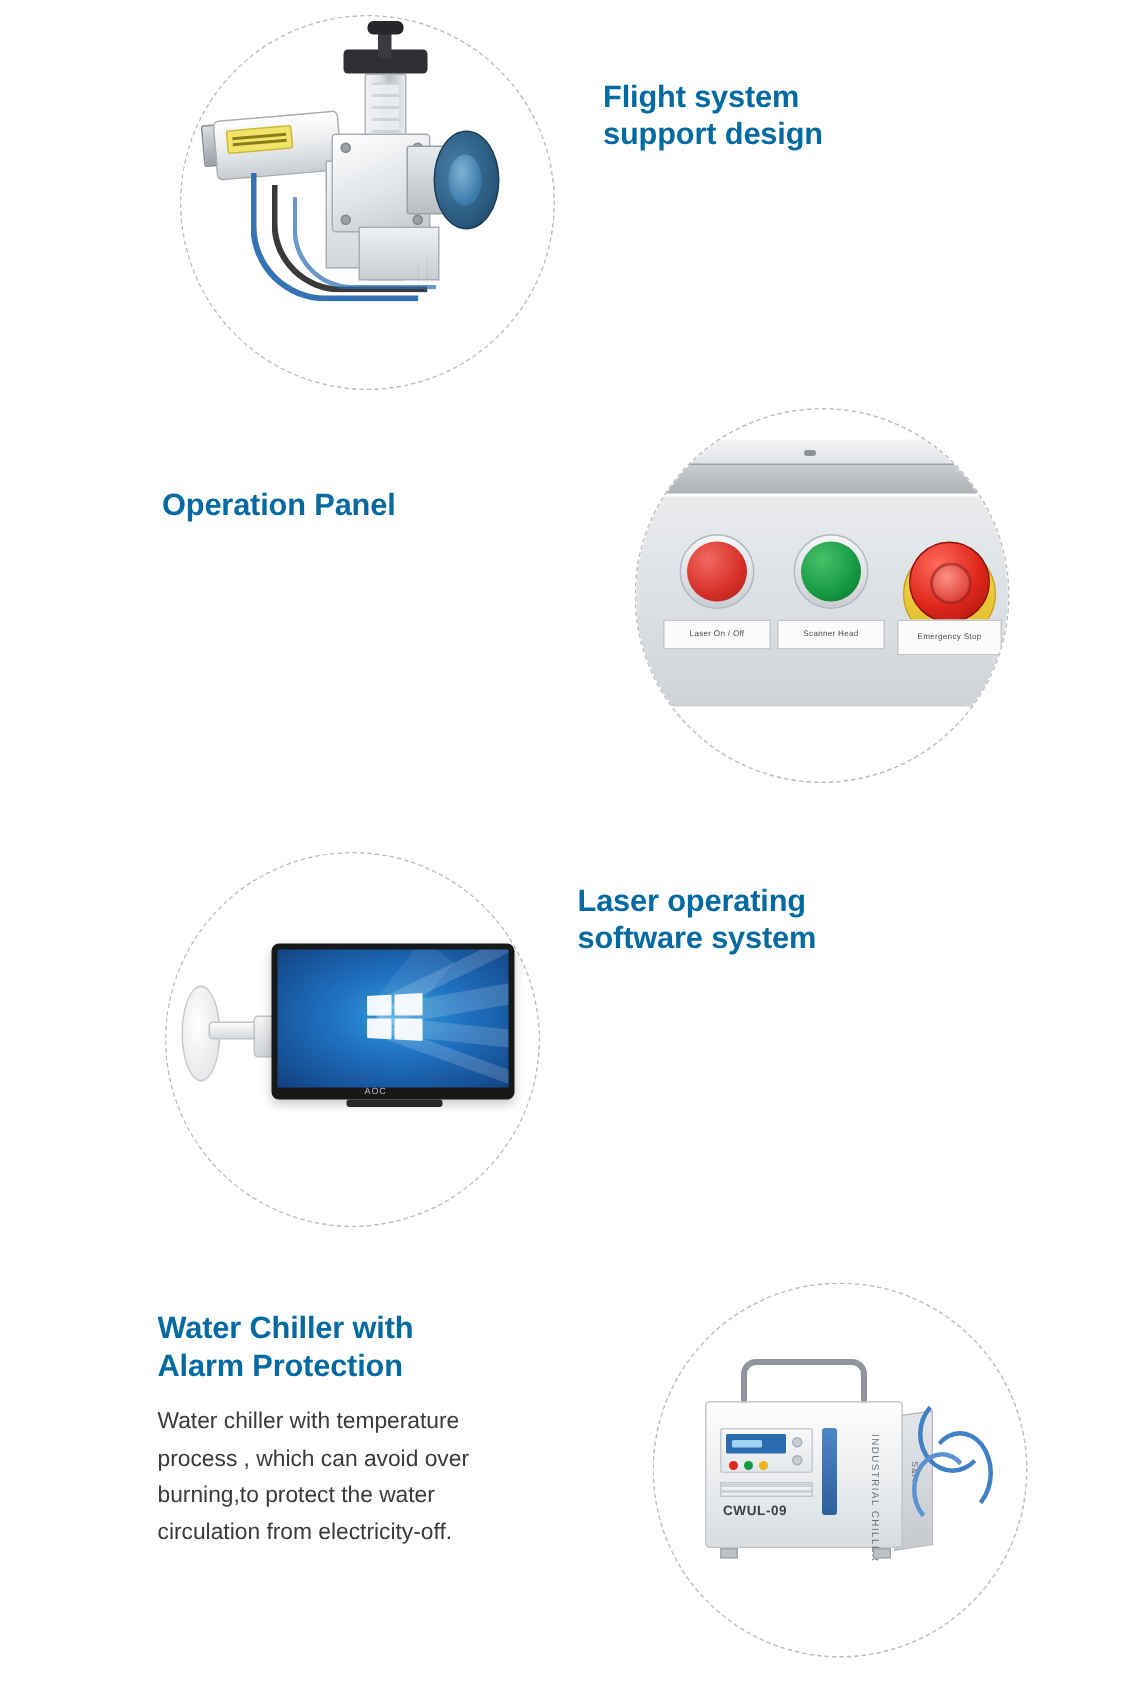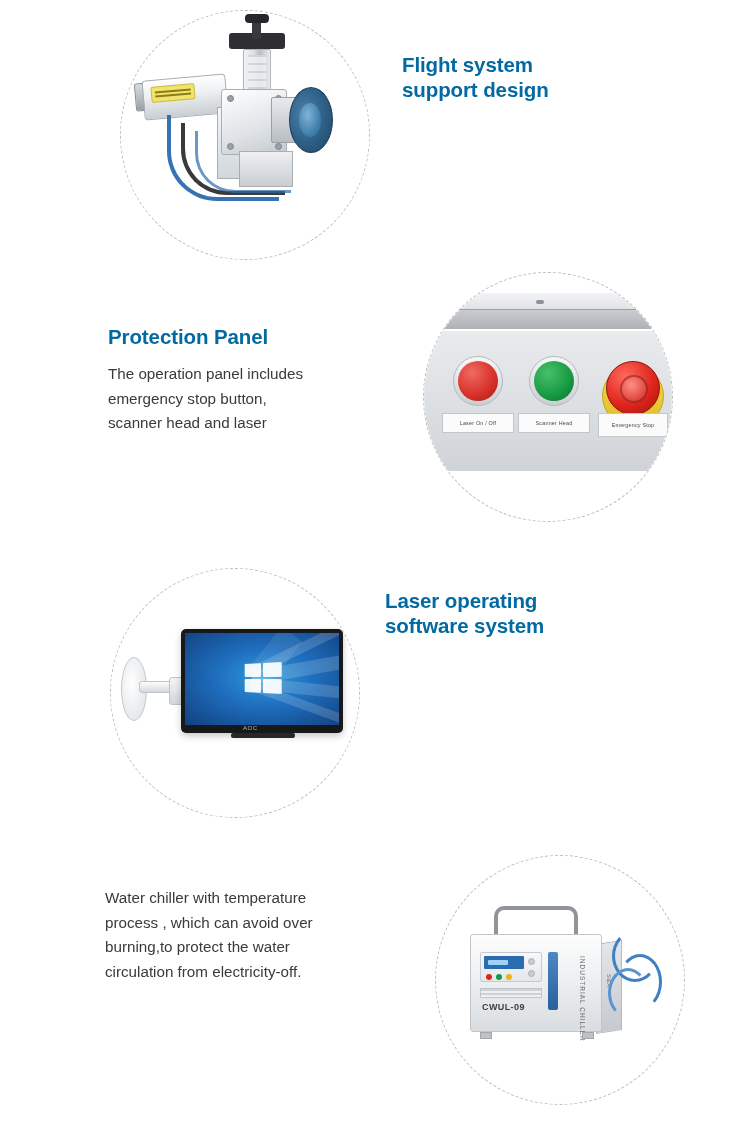--- a/index.html
+++ b/index.html
@@ -421,24 +421,21 @@
           <div class="i2-plate" style="left:94px; top:140px; width:72px;">Scanner Head</div>
 
           <div class="i2-estop-base"></div>
           <div class="i2-estop"></div>
           <div class="i2-plate" style="left:174px; top:140px; width:70px; height:24px;">Emergency
 Stop</div>
         </div>
       </div>
     </div>
     <div class="text-col">
-      <div class="title">Protection Panel</div>
-      <div class="body">The operation panel includes
-emergency stop button,
-scanner head and laser</div>
+      <div class="title">Operation Panel</div>
     </div>
   </div>
 
   <div class="feature" id="f3">
     <div class="media">
       <div class="dashed-circle">
         <div class="photo">
           <div class="i3-wall"></div>
           <div class="i3-arm-plate"></div>
           <div class="i3-arm"></div>
@@ -489,20 +486,22 @@
           <div class="i4-sidetext2">S&amp;A</div>
           <div class="i4-hose" style="left:176px; top:74px; width:46px; height:52px; border-color:#3f7fc4; border-right-color:transparent; border-top-color:transparent;"></div>
           <div class="i4-hose" style="left:182px; top:98px; width:44px; height:56px; border-color:#3f7fc4; border-left-color:transparent; border-bottom-color:transparent;"></div>
           <div class="i4-hose" style="left:172px; top:112px; width:40px; height:50px; border-color:#5a93cf; border-right-color:transparent; border-bottom-color:transparent;"></div>
           <div class="i4-foot" style="left:44px;"></div>
           <div class="i4-foot" style="left:146px;"></div>
         </div>
       </div>
     </div>
     <div class="text-col">
+      <div class="title">Water Chiller with
+Alarm Protection</div>
       <div class="body">Water chiller with temperature
 process , which can avoid over
 burning,to protect the water
 circulation from electricity-off.</div>
     </div>
   </div>
 
 </div>
 
 </body></html>

